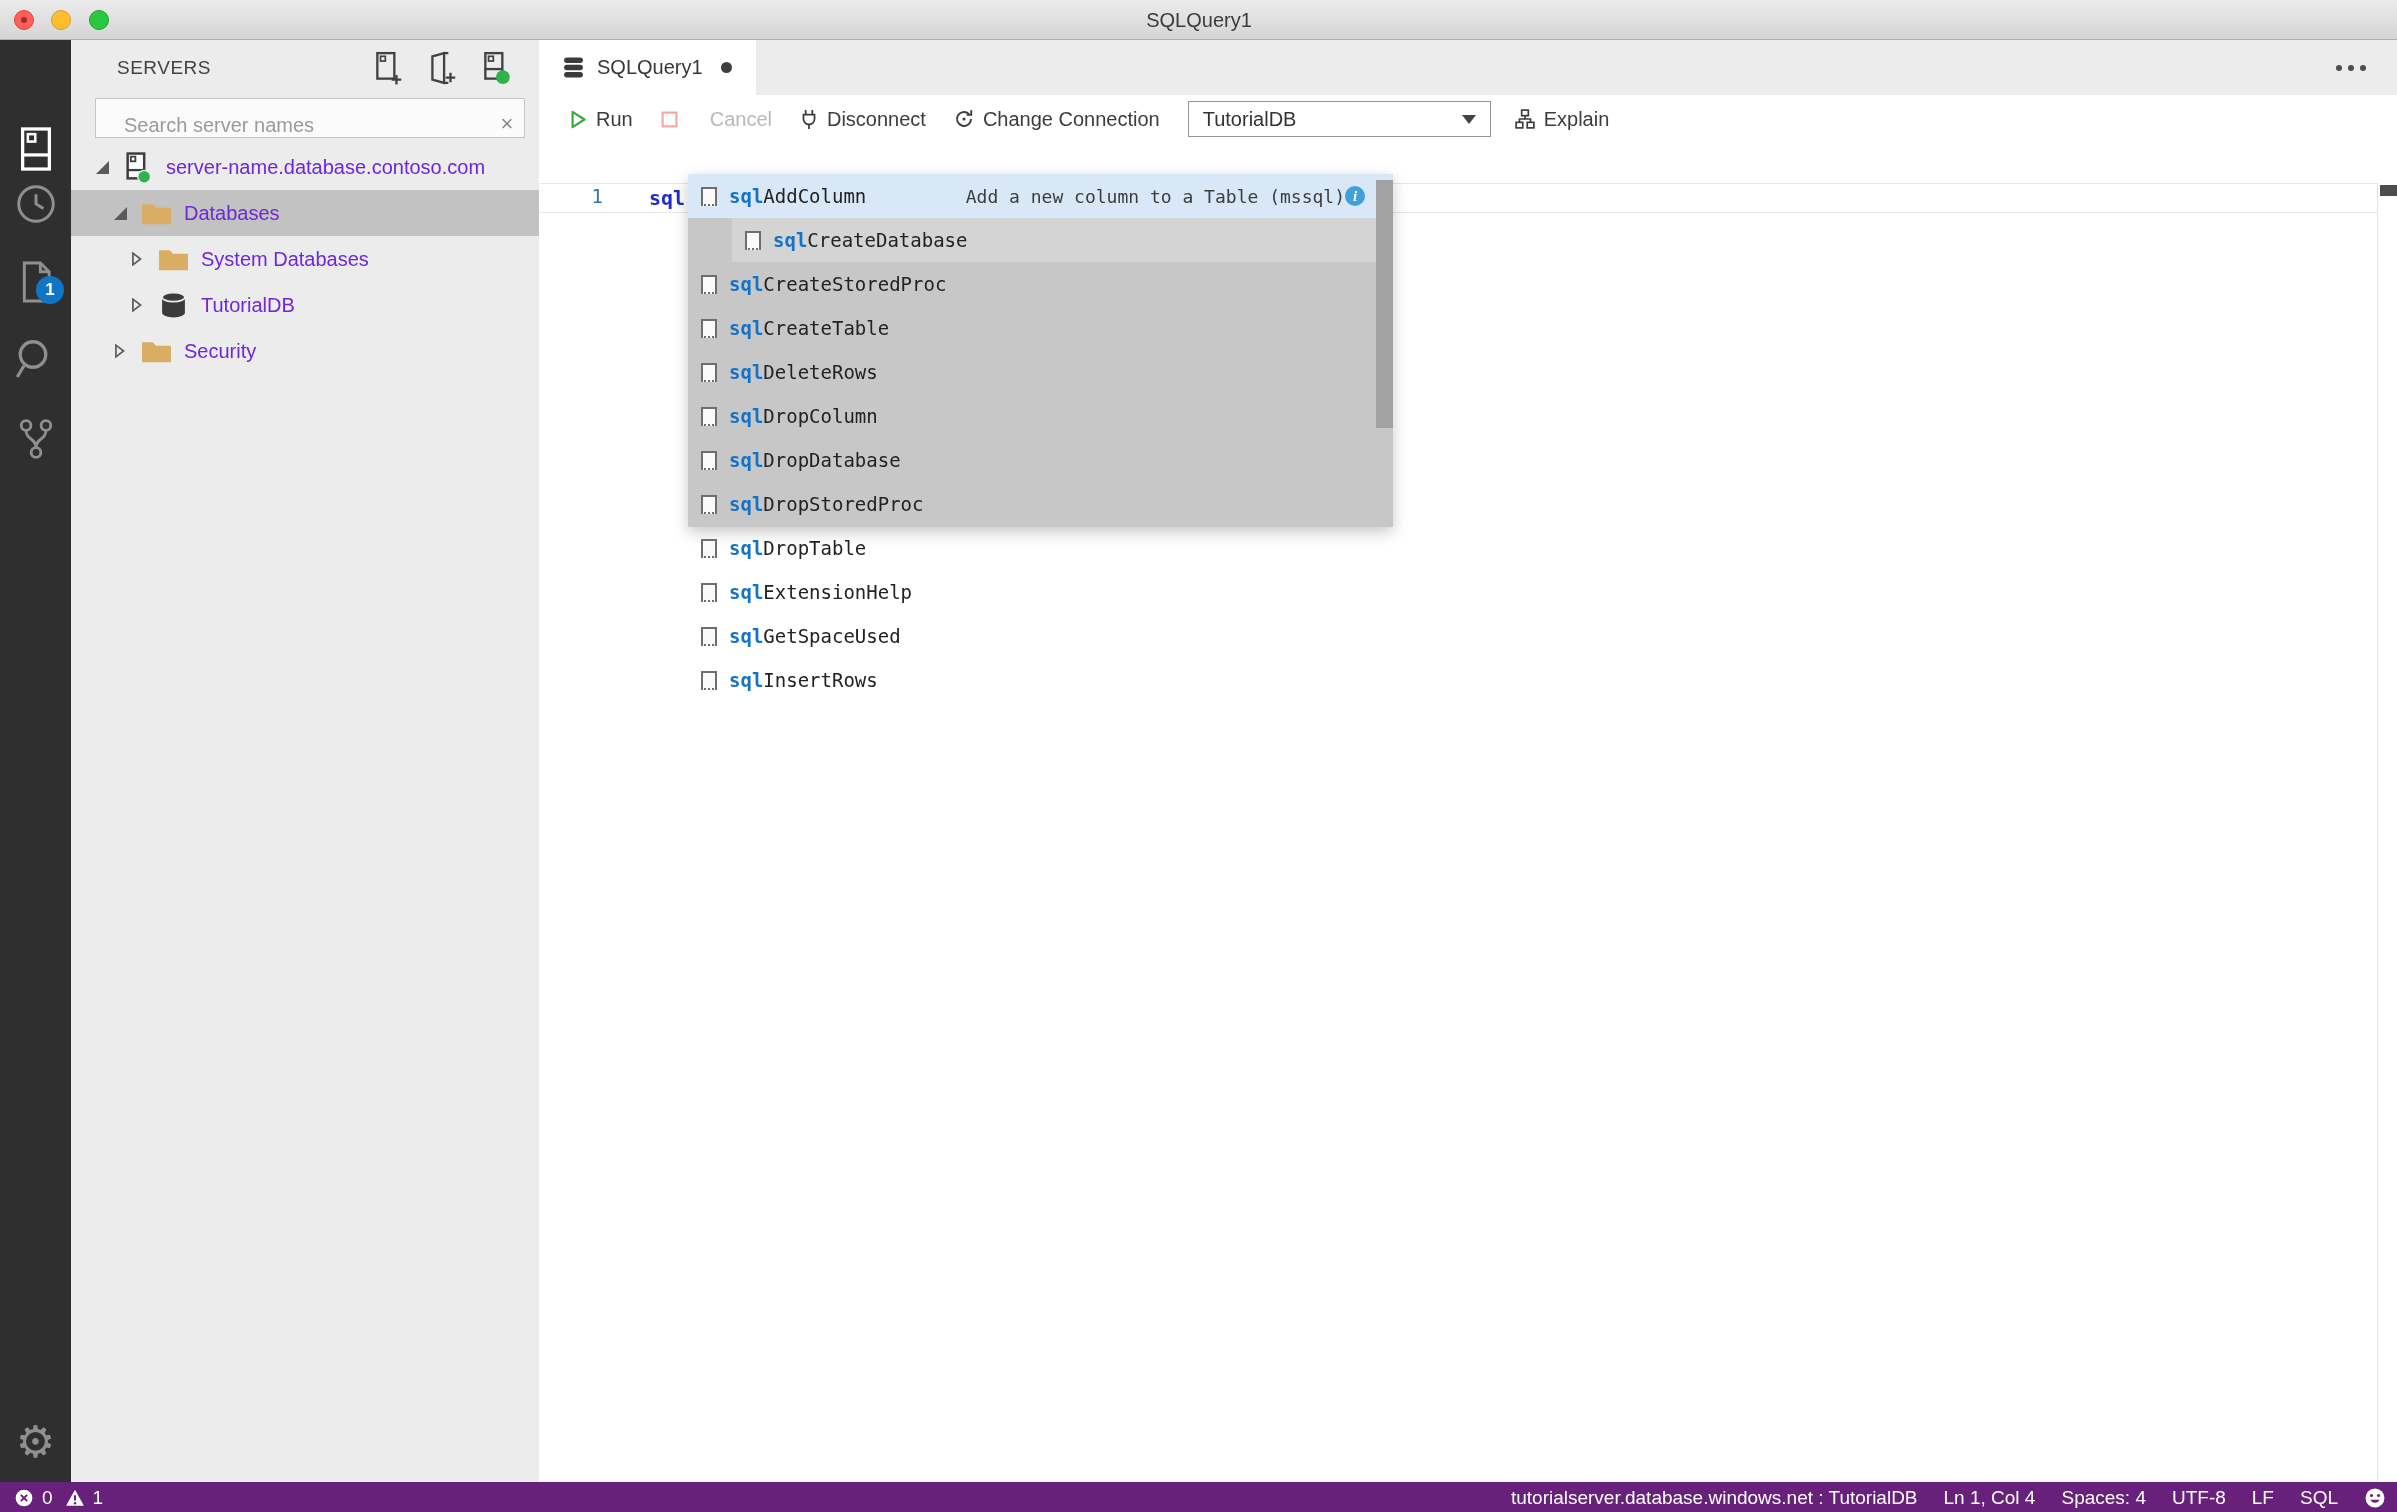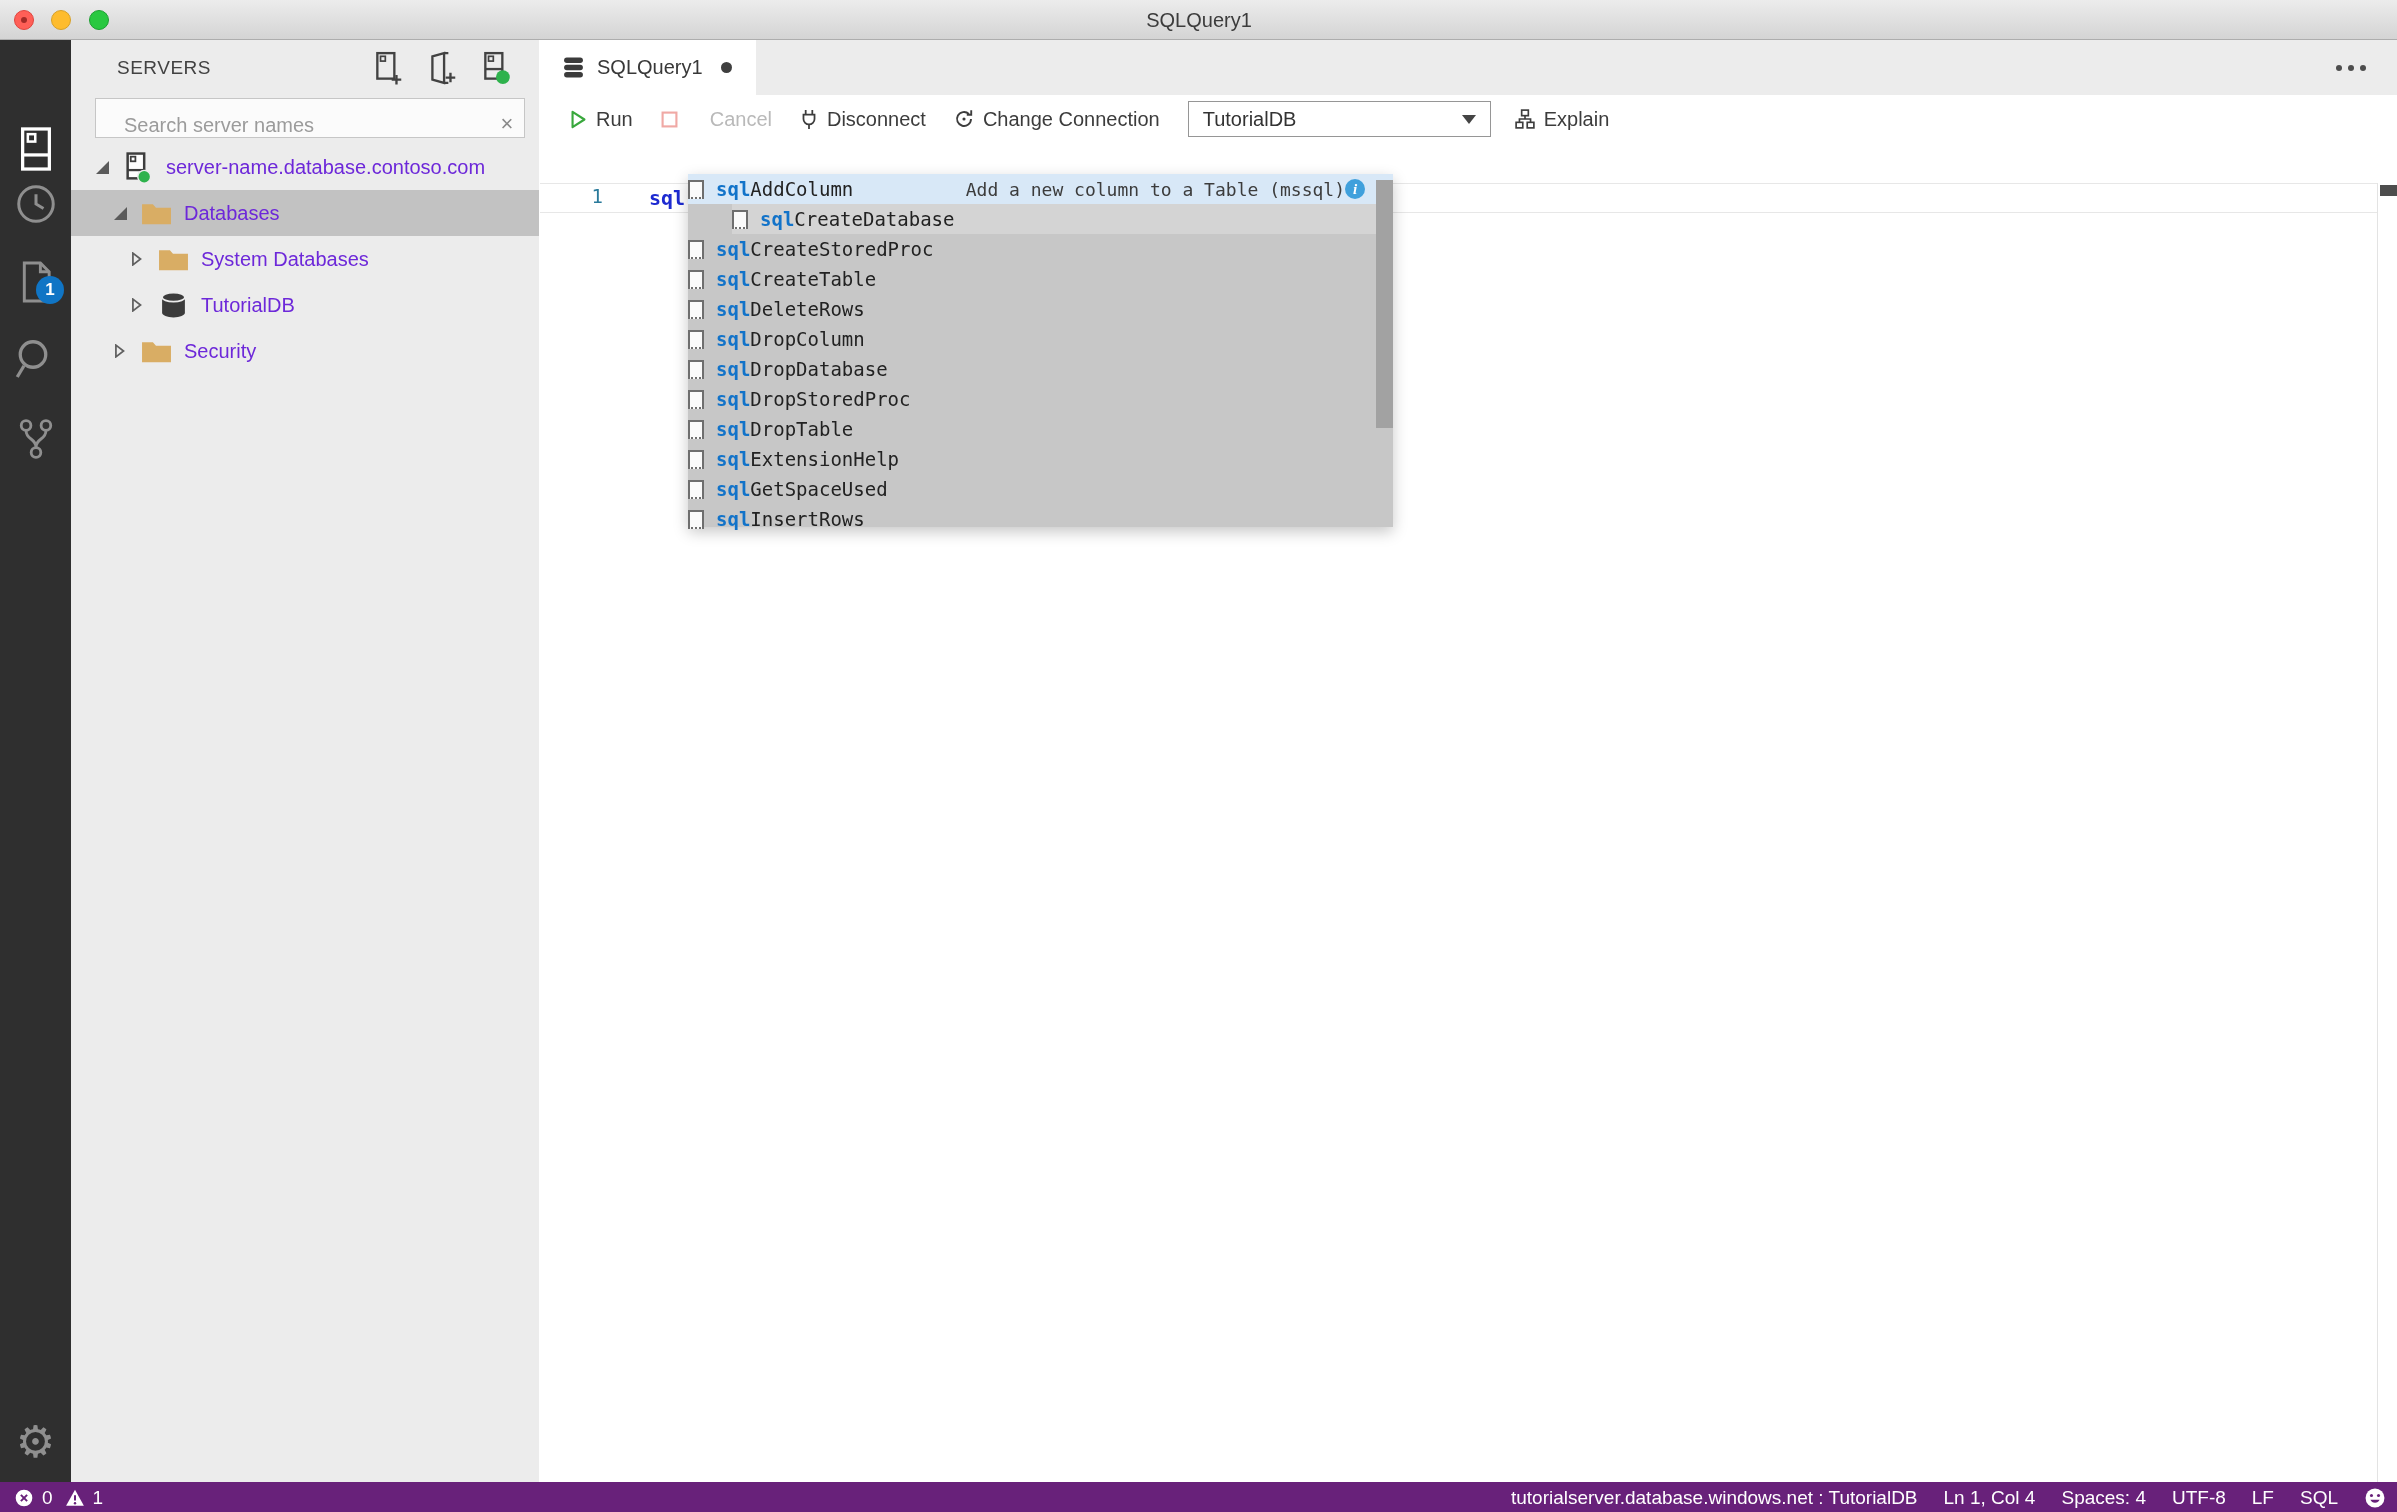--- a/index.html
+++ b/index.html
@@ -75,21 +75,21 @@
     font-size:19px; color:#2a7a9b; }
   .code-line { position:absolute; left:109px; top:40px; font-family:"DejaVu Sans Mono",monospace;
     font-size:20px; color:#1d2ad1; font-weight:600; line-height:30px; }
   .cursor-bar { position:absolute; left:148px; top:43px; width:2.5px; height:25px; background:#000; }
   .overview-line { position:absolute; right:20px; top:40px; width:1px; height:1300px; background:#e3e3e3; }
   .overview-marker { position:absolute; right:0; top:42px; width:18px; height:11px; background:#4d4d4d; }
 
   
   .suggest { position:absolute; left:688px; top:174px; width:705px; height:353px; background:#c7c7c7;
     box-shadow:0 5px 14px rgba(0,0,0,.22); z-index:50; }
-  .sg-row { position:relative; height:30px; display:flex; align-items:center; padding-left:0;
+  .sg-row { position:relative; height:44px; display:flex; align-items:center; padding-left:13px;
     font-family:"DejaVu Sans Mono",monospace; font-size:19px; color:#222; cursor:pointer; white-space:nowrap; }
   .sg-row.alt { background:#d4d4d4;margin-left:44px; }
   .sg-row.sel { background:#d8e8f7; }
   .snip { width:16px; height:19px; background:#fafafa; border:2px solid #6e6e6e;
     border-bottom:2px dotted #6e6e6e; margin-right:12px; flex:none; }
   .pfx { color:#1273c9; font-weight:700; }
   .sg-detail { margin-left:auto; color:#3c3c3c; font-size:18px; }
   .info-icon { width:20px; height:20px; border-radius:50%; background:#3fa0dc; color:#fff; flex:none;
     font-family:"Liberation Serif",serif; font-style:italic; font-weight:700; font-size:15px;
     display:flex; align-items:center; justify-content:center; margin-right:28px; cursor:pointer; }

